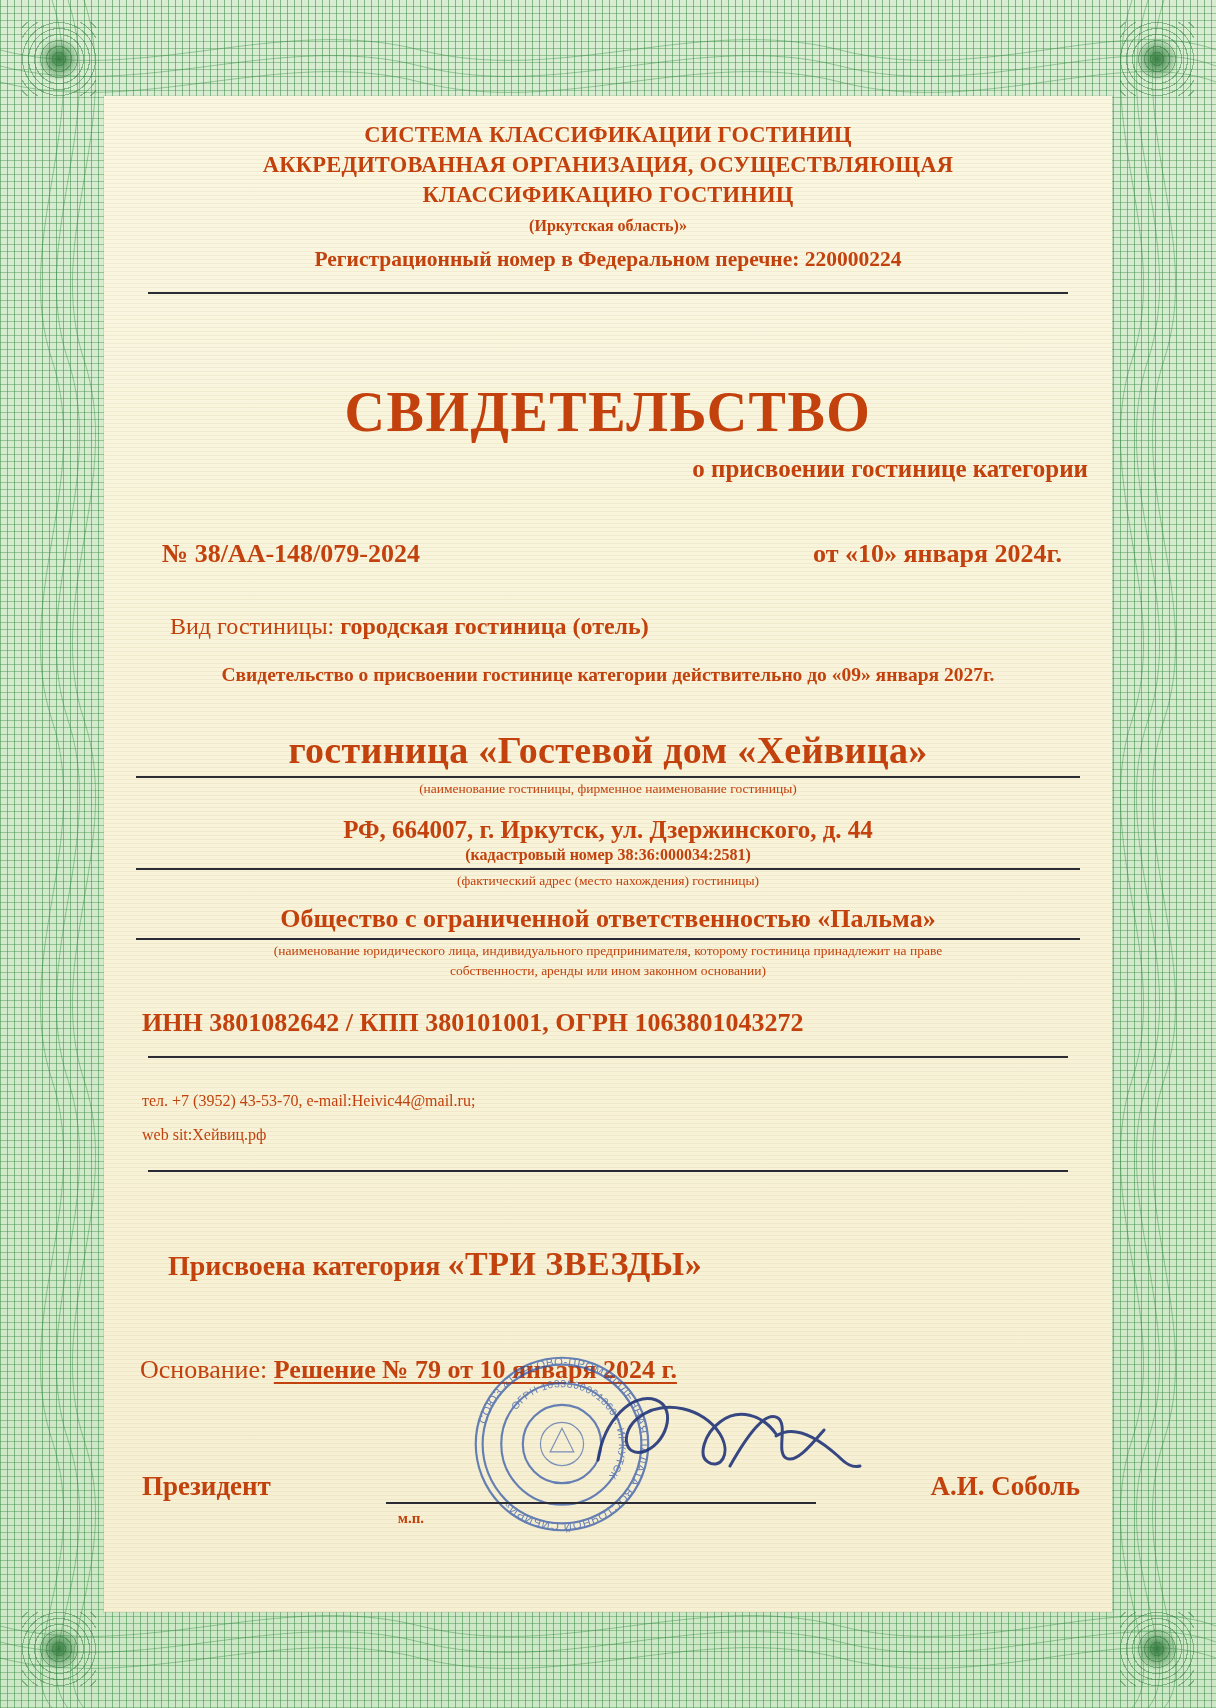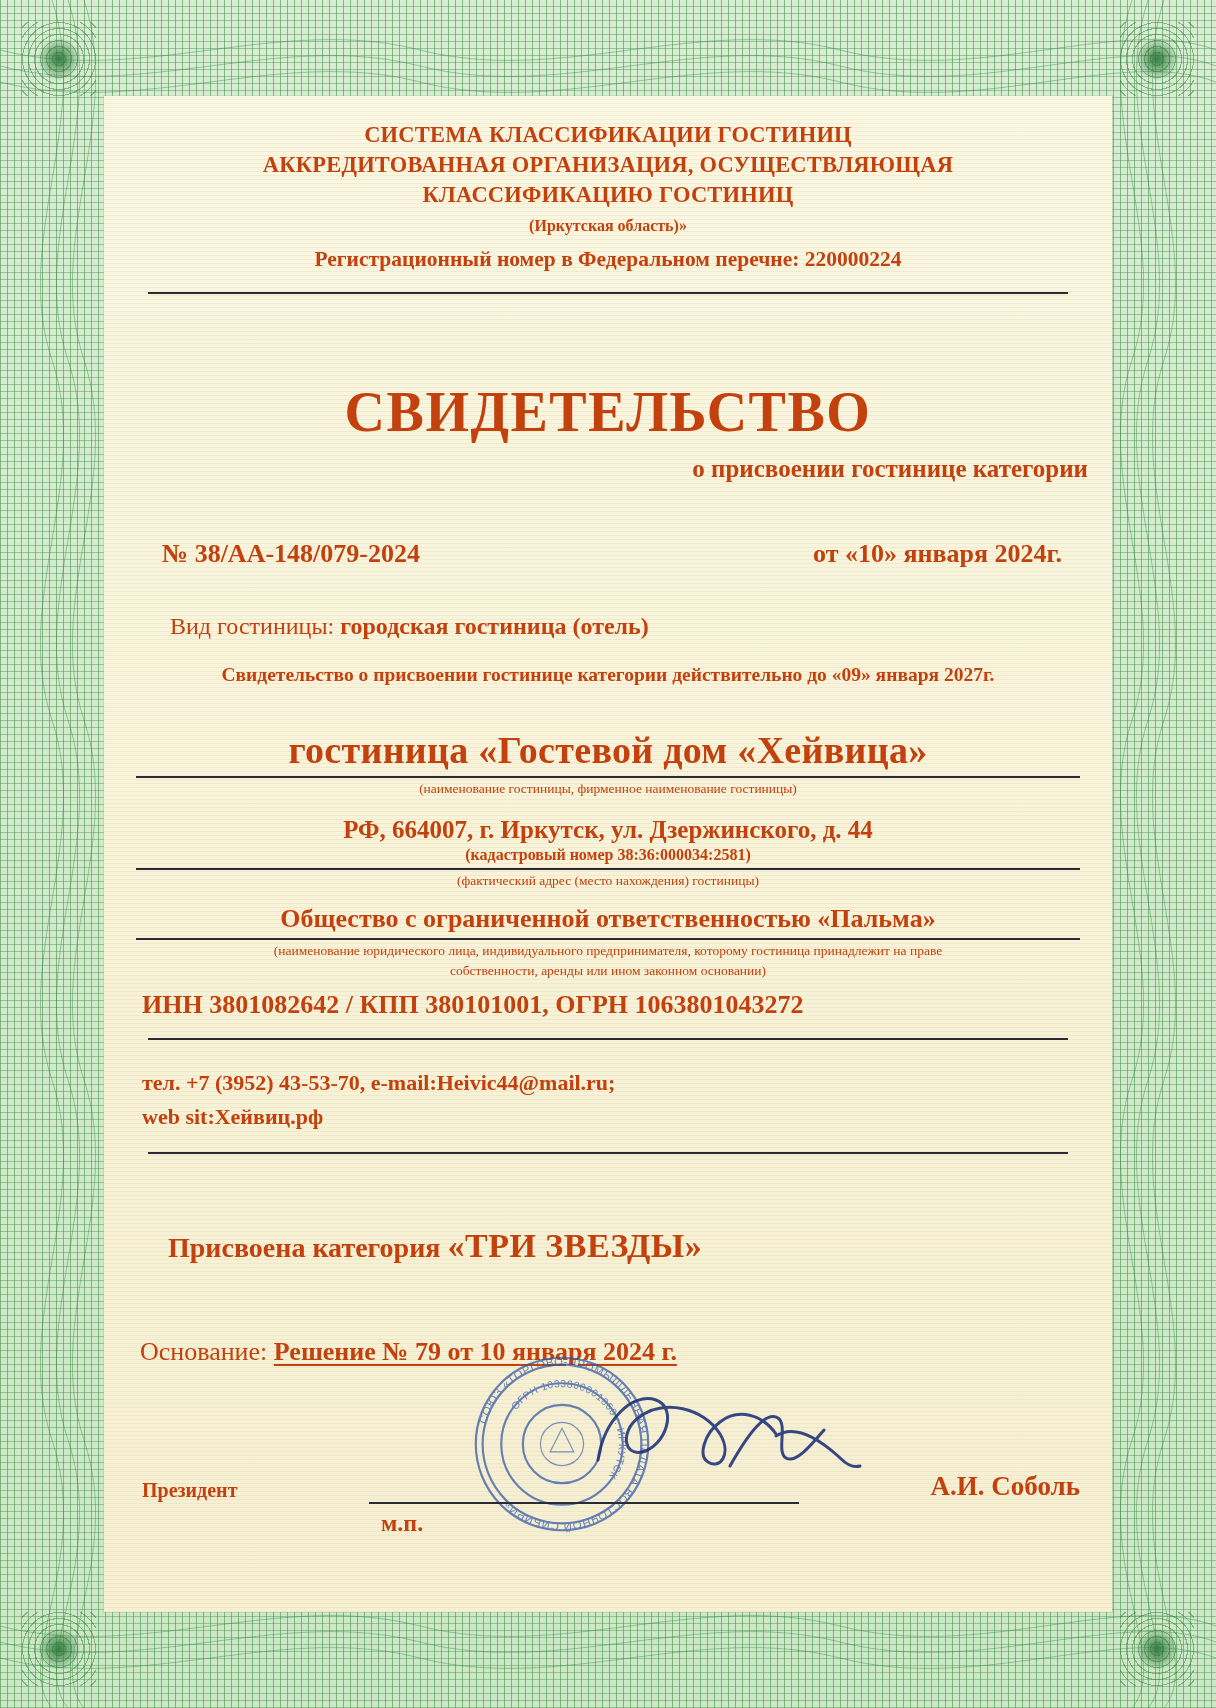--- a/index.html
+++ b/index.html
@@ -178,32 +178,32 @@
   }
 
   .entity {
     margin-top: 14px;
     text-align: center;
     font-size: 26px;
     font-weight: bold;
   }
 
   .inn {
-    margin-top: 10px;
+    margin-top: 28px;
     padding-left: 14px;
     font-size: 26px;
     font-weight: bold;
   }
 
   .contact-block {
     margin-top: 26px;
   }
   .contact-line {
-    font-size: 22px;
-    font-weight: bold;
+    font-size: 16px;
+    font-weight: normal;
     padding-left: 14px;
     line-height: 34px;
   }
 
   .category {
     margin-top: 73px;
     padding-left: 40px;
     font-size: 28px;
   }
   .category .cat-label { font-weight: bold; }
@@ -229,40 +229,40 @@
     position: absolute;
     left: 0;
     right: 0;
     bottom: 86px;
     display: flex;
     align-items: flex-end;
     justify-content: space-between;
     padding: 0 8px 0 14px;
   }
   .sign-title {
-    font-size: 20px;
+    font-size: 27px;
     font-weight: bold;
     padding-bottom: 2px;
     text-align: center;
   }
   .sign-mid {
     position: relative;
     width: 430px;
     text-align: center;
   }
   .sign-mid .sigline {
     height: 2px;
     background: #2b2b35;
     width: 430px;
   }
   .sign-mid .mp {
     position: absolute;
     left: 12px;
     top: 8px;
-    font-size: 24px;
+    font-size: 15px;
     font-weight: bold;
     text-align: right;
   }
   .sign-name {
     font-size: 27px;
     font-weight: bold;
     padding-bottom: 2px;
   }
 
   

